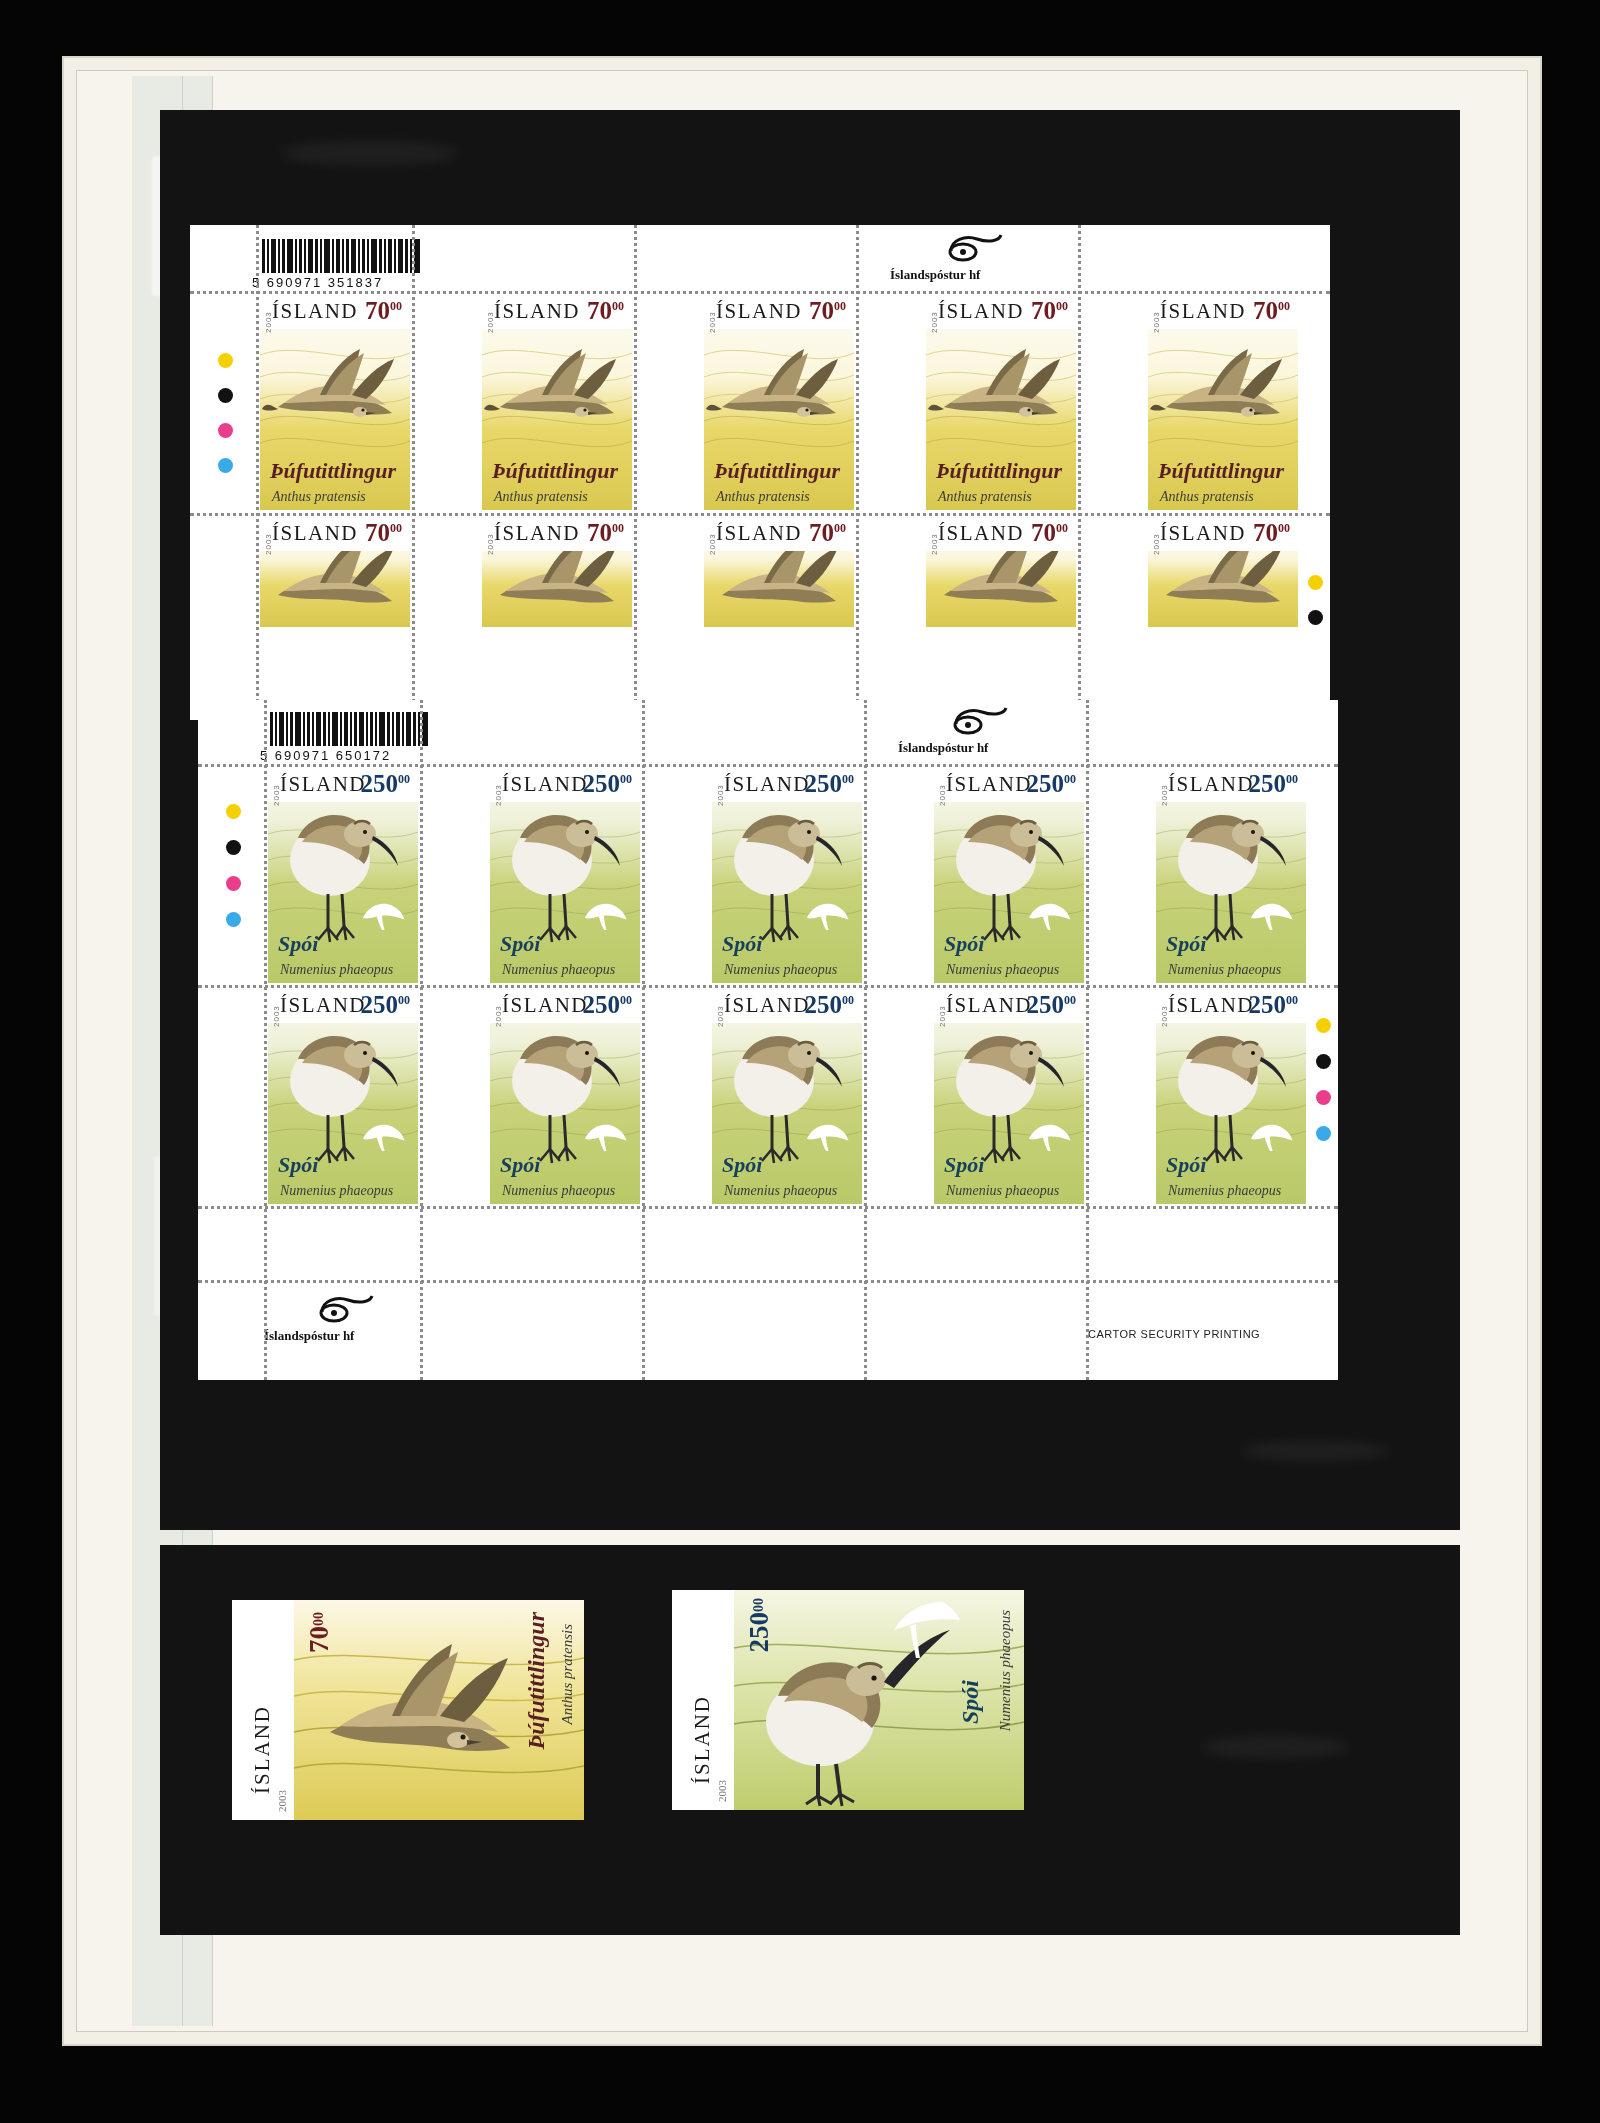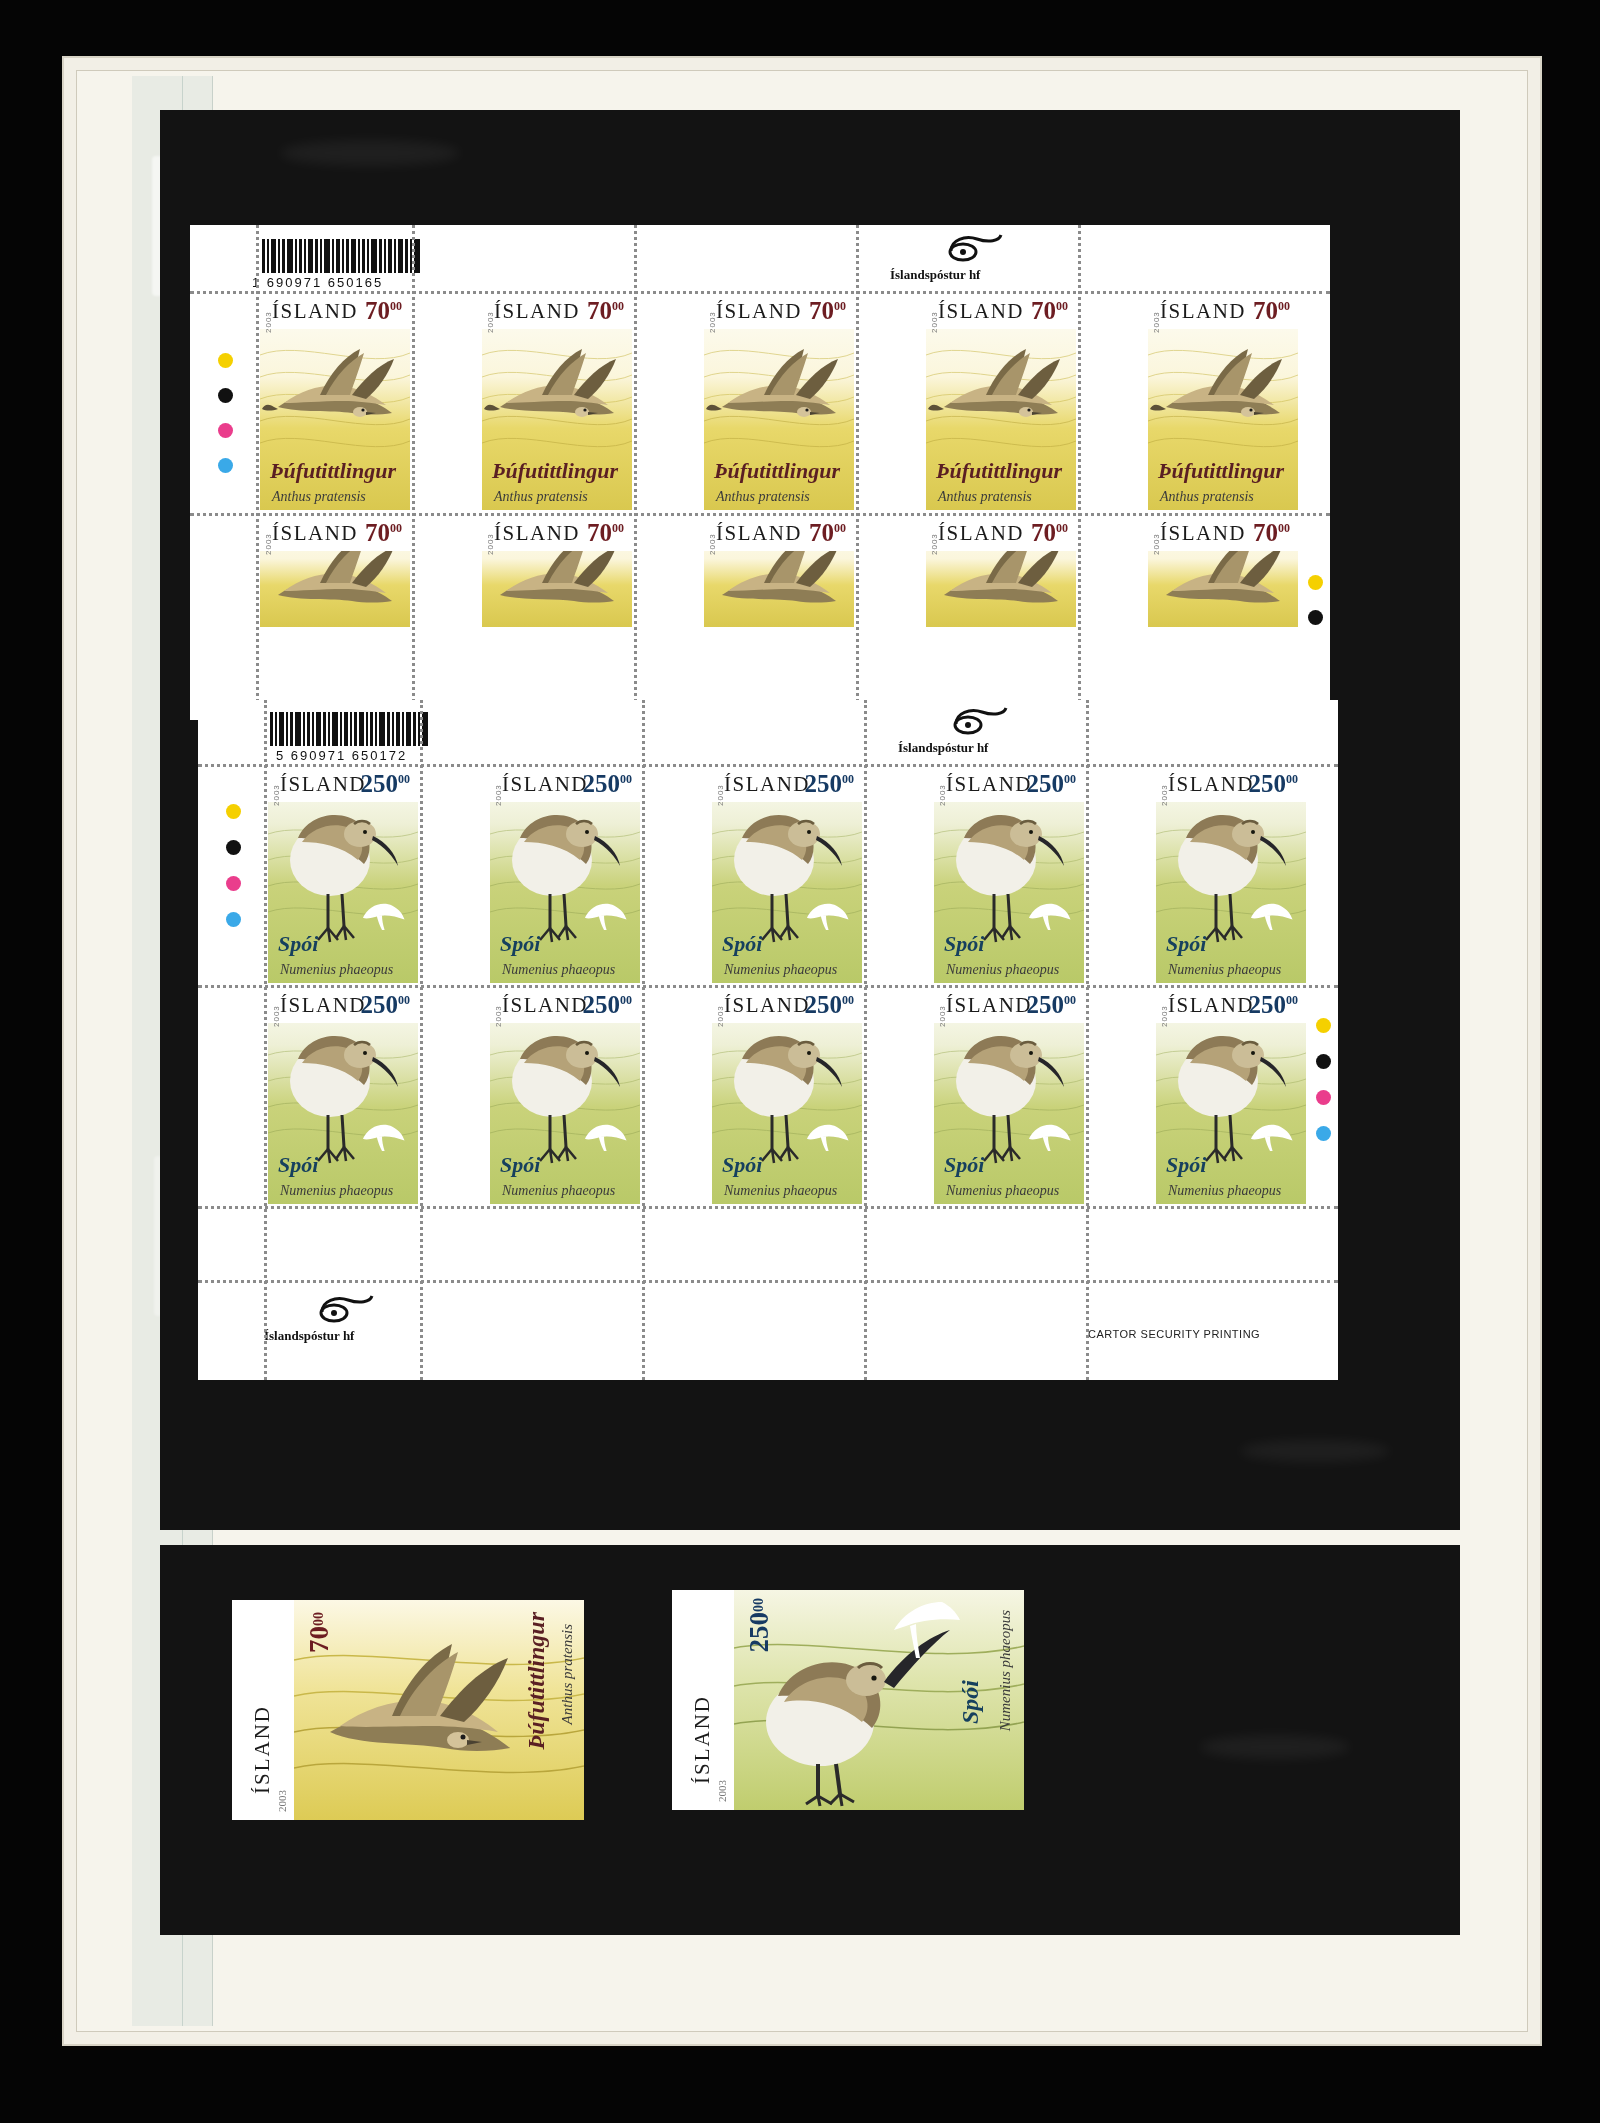--- a/index.html
+++ b/index.html
@@ -124,21 +124,21 @@
       <i style="width:6px"></i>
       <i style="width:3px"></i>
       <i style="width:2px"></i>
     <i style="width:4px"></i>
       <i style="width:2px"></i>
       <i style="width:5px"></i>
       <i style="width:3px"></i>
     <i style="width:2px"></i>
       <i style="width:6px"></i>
   </div>
-  <div class="barcode-num" style="left:62px;top:50px;">1 690971 650165</div>
+  <div class="barcode-num" style="left:62px;top:50px;">5 690971 351837</div>
 
   <svg class="posthorn" style="left:755px;top:6px;" width="60" height="34" viewBox="0 0 60 34">
     <path d="M6 20 C6 9, 20 4, 32 8 C44 12, 54 10, 56 4" stroke="#111" stroke-width="3" fill="none"></path>
     <ellipse cx="18" cy="21" rx="13" ry="8" stroke="#111" stroke-width="3" fill="none"></ellipse>
     <circle cx="18" cy="21" r="3" fill="#111"></circle>
   </svg>
   <div class="ph-txt" style="left:700px;top:42px;">Íslandspóstur hf</div>
 
   <div class="perf-h" style="left:0;top:66px;width:1140px;"></div>
   <div class="perf-h" style="left:0;top:288px;width:1140px;"></div>
@@ -406,21 +406,21 @@
       <i style="width:6px"></i>
       <i style="width:3px"></i>
       <i style="width:2px"></i>
     <i style="width:4px"></i>
       <i style="width:2px"></i>
       <i style="width:5px"></i>
       <i style="width:3px"></i>
     <i style="width:2px"></i>
       <i style="width:6px"></i>
   </div>
-  <div class="barcode-num" style="left:78px;top:48px;">5 690971 650172</div>
+  <div class="barcode-num" style="left:62px;top:48px;">5 690971 650172</div>
 
   <svg class="posthorn" style="left:752px;top:4px;" width="60" height="34" viewBox="0 0 60 34">
     <path d="M6 20 C6 9, 20 4, 32 8 C44 12, 54 10, 56 4" stroke="#111" stroke-width="3" fill="none"></path>
     <ellipse cx="18" cy="21" rx="13" ry="8" stroke="#111" stroke-width="3" fill="none"></ellipse>
     <circle cx="18" cy="21" r="3" fill="#111"></circle>
   </svg>
   <div class="ph-txt" style="left:700px;top:40px;">Íslandspóstur hf</div>
 
   <svg class="posthorn" style="left:118px;top:592px;" width="60" height="34" viewBox="0 0 60 34">
     <path d="M6 20 C6 9, 20 4, 32 8 C44 12, 54 10, 56 4" stroke="#111" stroke-width="3" fill="none"></path>

